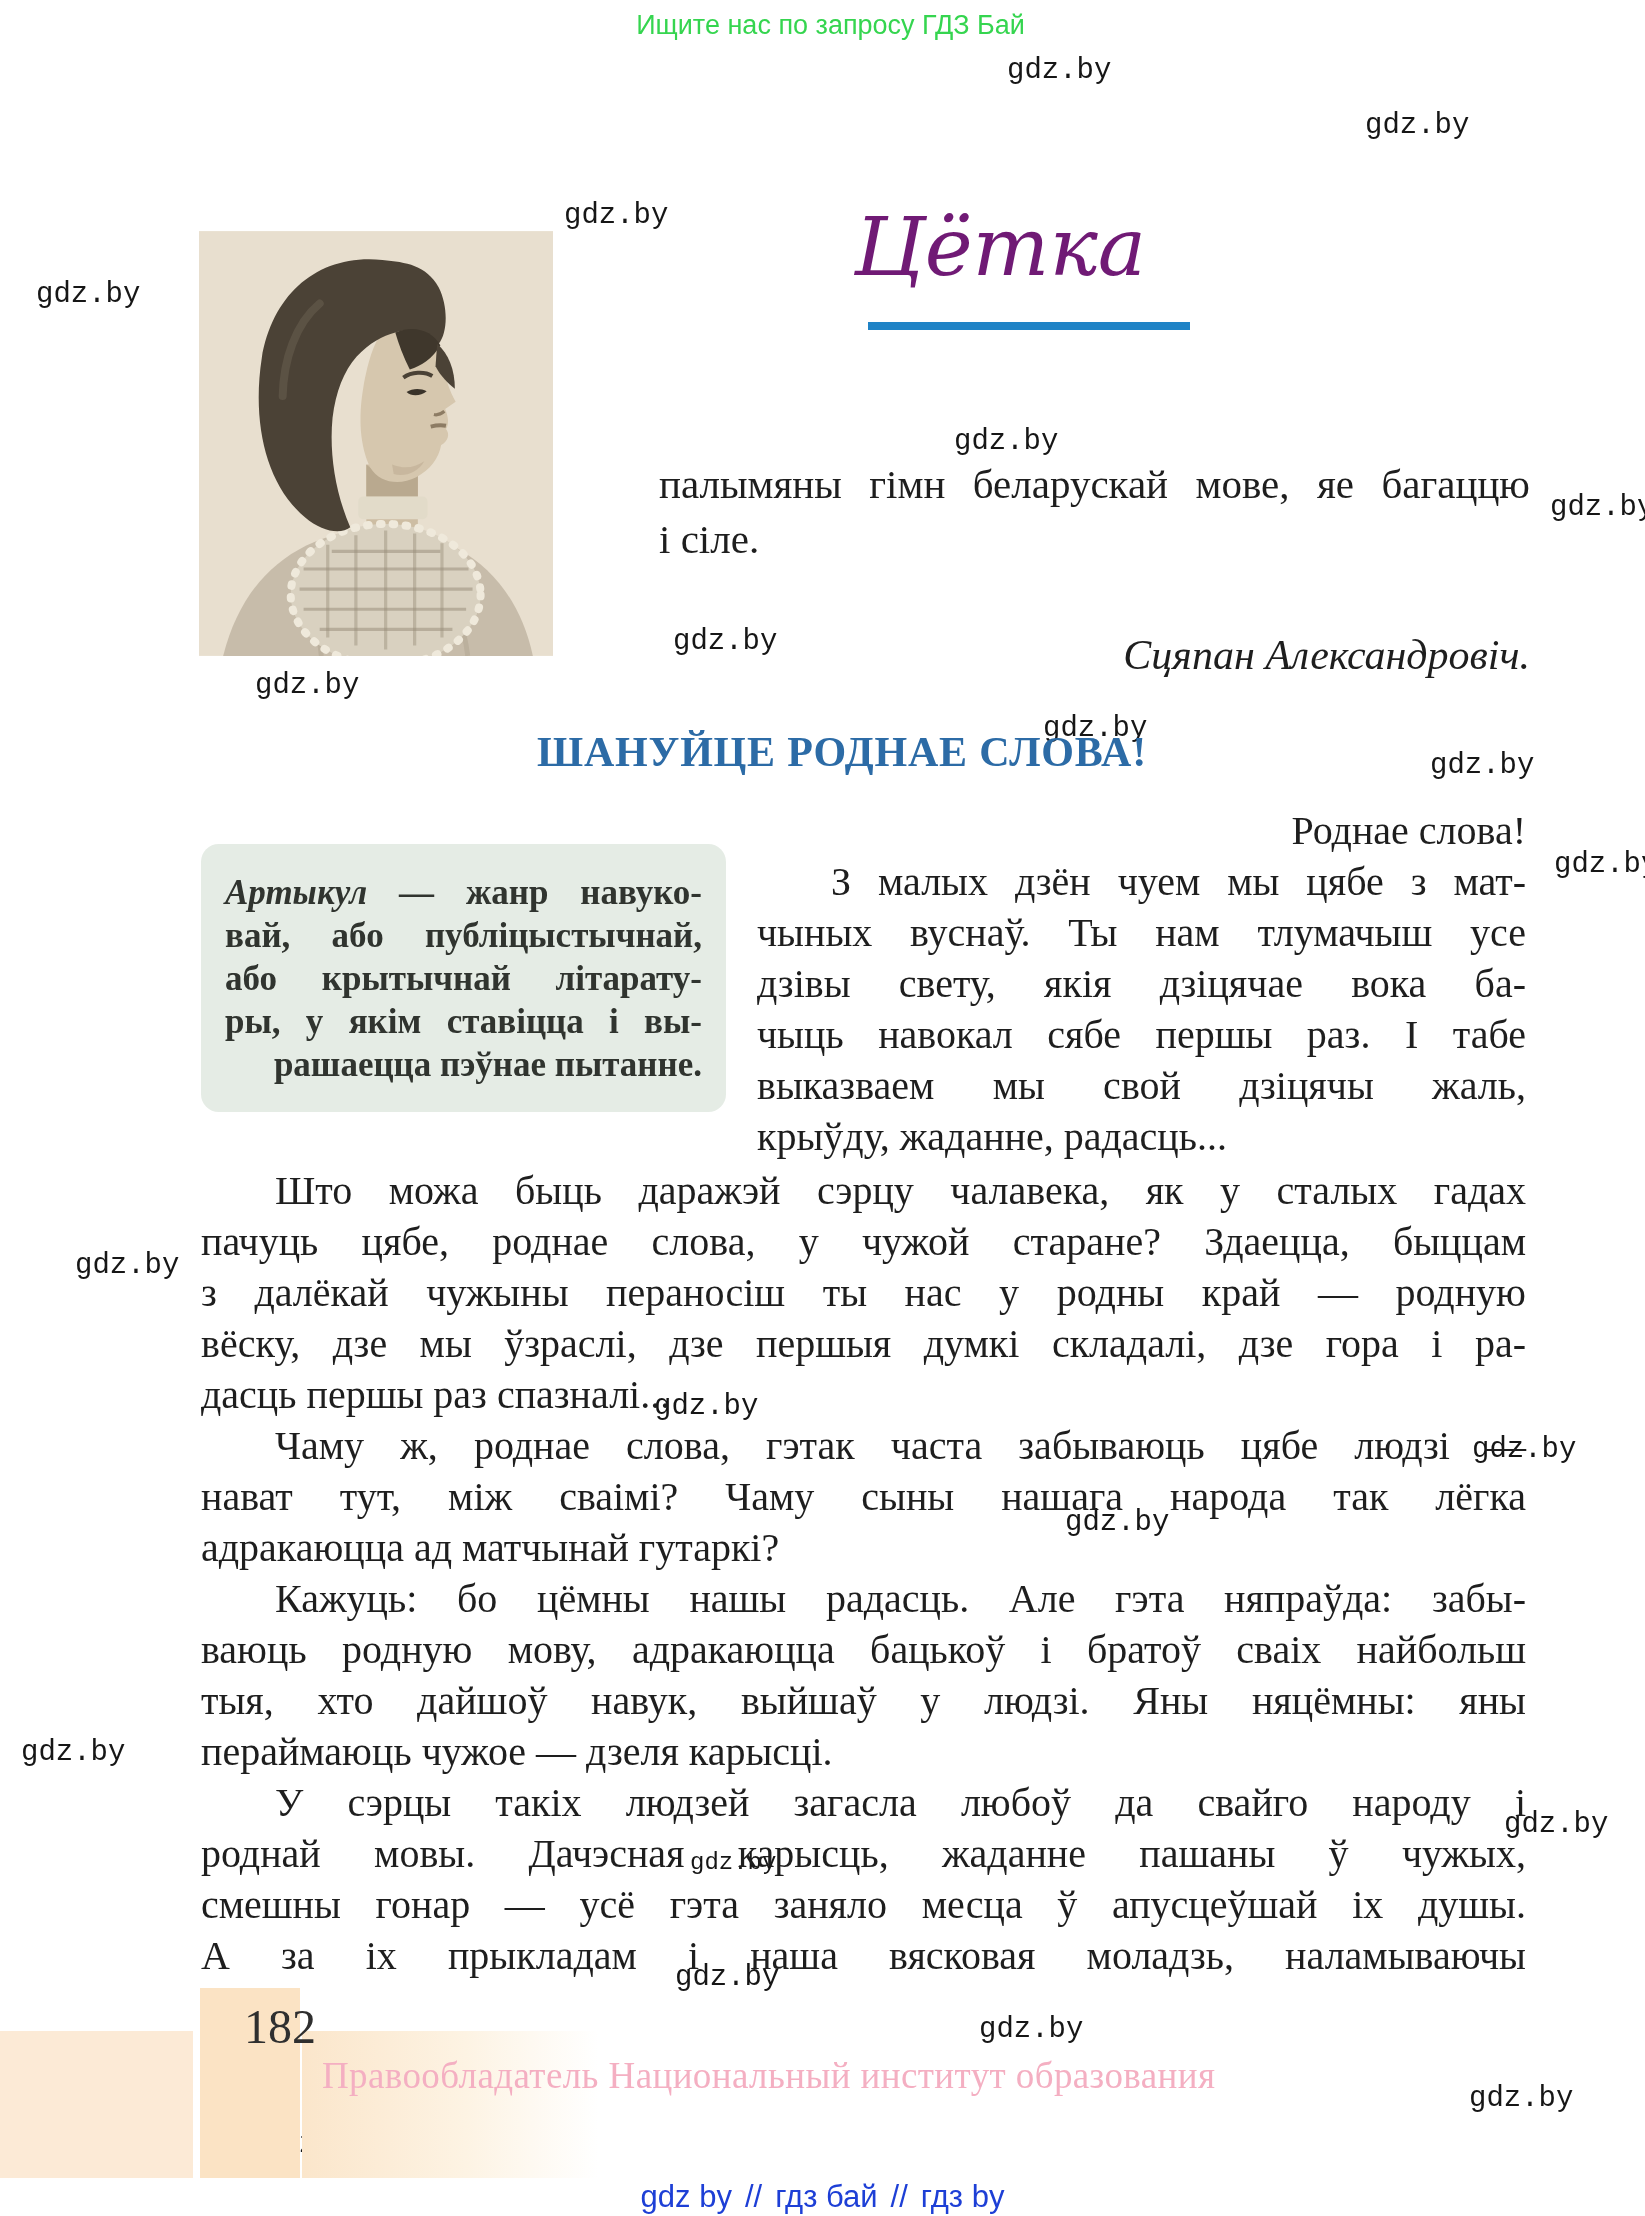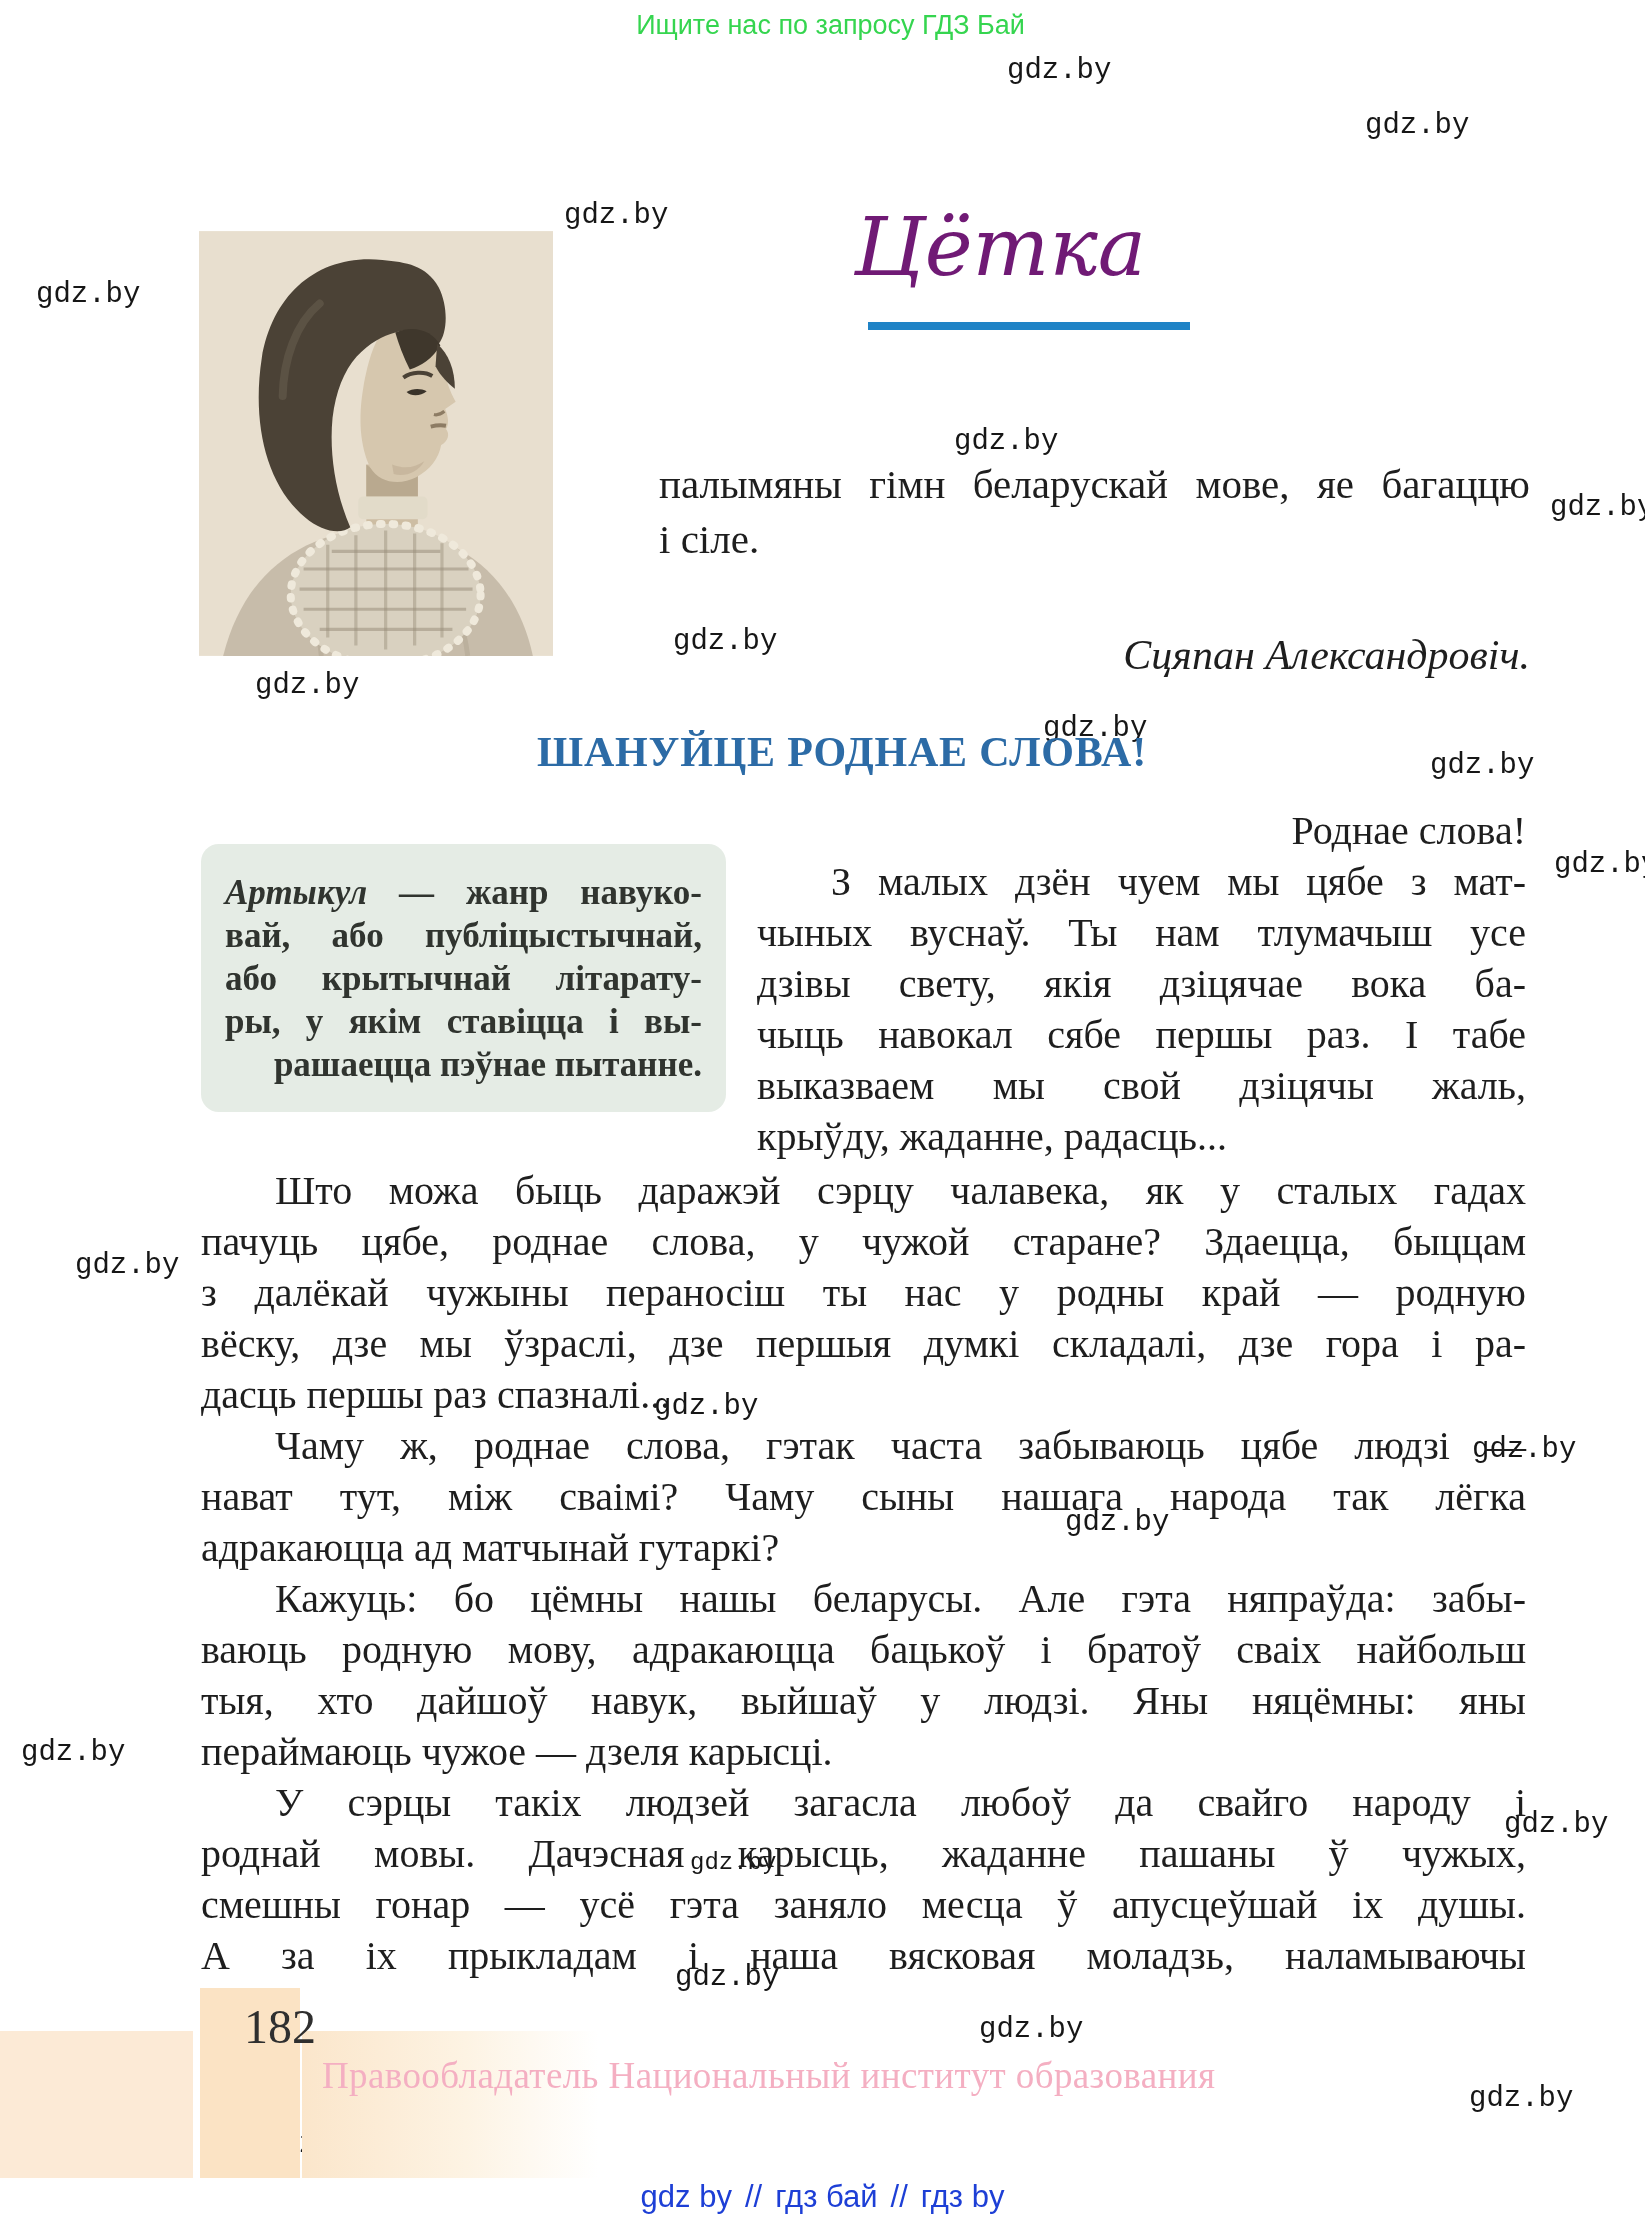--- a/index.html
+++ b/index.html
@@ -147,21 +147,21 @@
 
   <div class="bodytext" id="bodytext">
       <div class="line jline indent">Што можа быць даражэй сэрцу чалавека, як у сталых гадах</div>
       <div class="line jline">пачуць цябе, роднае слова, у чужой старане? Здаецца, быццам</div>
       <div class="line jline">з далёкай чужыны пераносіш ты нас у родны край — родную</div>
       <div class="line jline">вёску, дзе мы ўзраслі, дзе першыя думкі складалі, дзе гора і ра-</div>
       <div class="line lline">дасць першы раз спазналі...</div>
       <div class="line jline indent">Чаму ж, роднае слова, гэтак часта забываюць цябе людзі —</div>
       <div class="line jline">нават тут, між сваімі? Чаму сыны нашага народа так лёгка</div>
       <div class="line lline">адракаюцца ад матчынай гутаркі?</div>
-      <div class="line jline indent">Кажуць: бо цёмны нашы беларусы. Але гэта няпраўда: забы-</div>
+      <div class="line jline indent">Кажуць: бо цёмны нашы радасць. Але гэта няпраўда: забы-</div>
       <div class="line jline">ваюць родную мову, адракаюцца бацькоў і братоў сваіх найбольш</div>
       <div class="line jline">тыя, хто дайшоў навук, выйшаў у людзі. Яны няцёмны: яны</div>
       <div class="line lline">пераймаюць чужое — дзеля карысці.</div>
       <div class="line jline indent">У сэрцы такіх людзей загасла любоў да свайго народу і</div>
       <div class="line jline">роднай мовы. Дачэсная карысць, жаданне пашаны ў чужых,</div>
       <div class="line jline">смешны гонар — усё гэта заняло месца ў апусцеўшай іх душы.</div>
       <div class="line jline">А за іх прыкладам і наша вясковая моладзь, наламываючы</div>
     </div>
 
   <div class="peach-left"></div>

